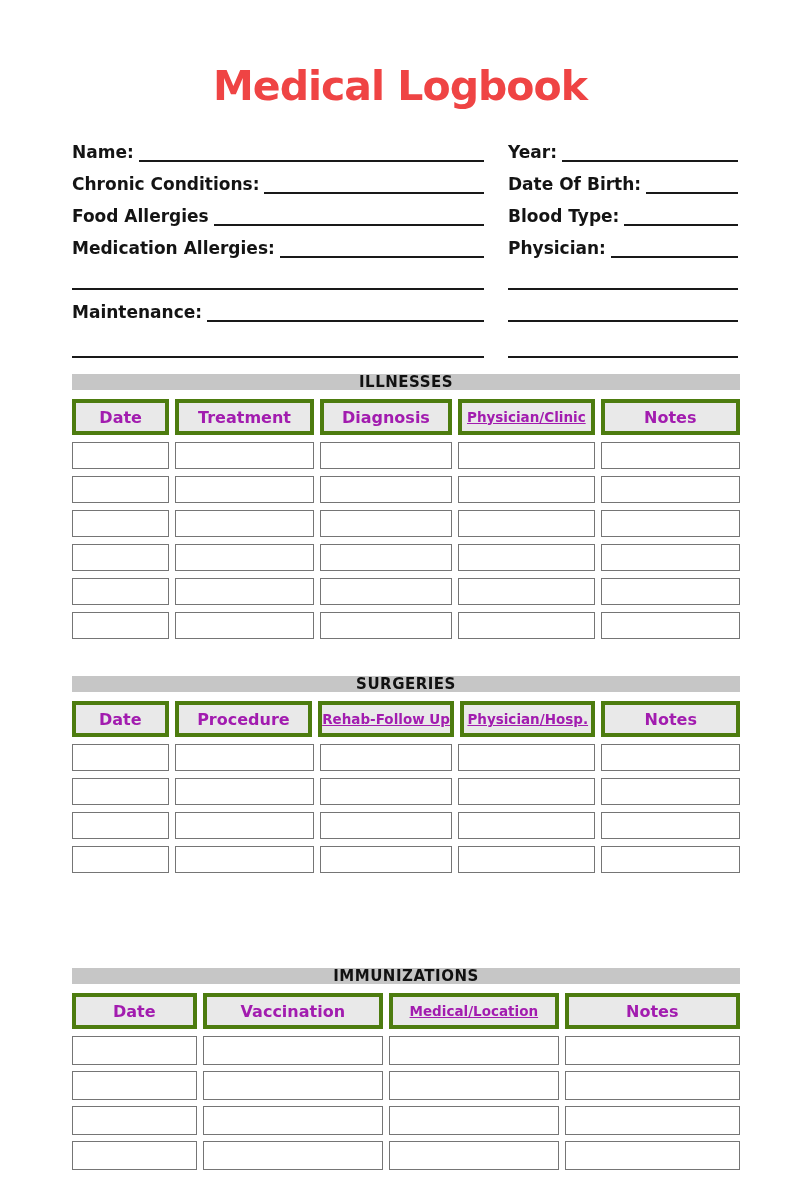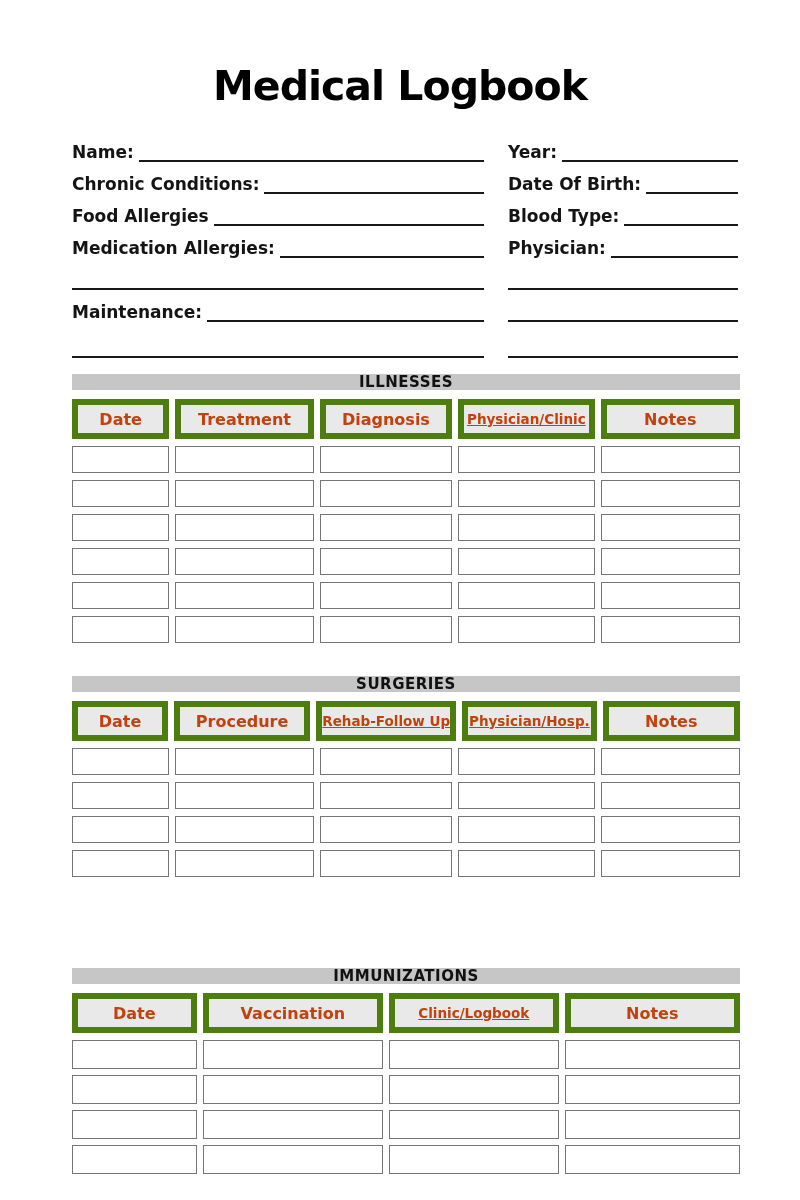--- a/index.html
+++ b/index.html
@@ -3,44 +3,44 @@
 <meta charset="utf-8">
 <style>
   html,body { margin:0; padding:0; background:#ffffff; }
   .page {
     position:relative; width:800px; height:1200px; background:#ffffff;
     font-family:"DejaVu Sans","Liberation Sans",sans-serif; color:#141414;
     overflow:hidden;
   }
   .title {
     position:absolute; top:62px; left:0; width:800px; text-align:center;
-    font-size:41px; font-weight:800; letter-spacing:-1px; color:#000000;
+    font-size:41px; font-weight:800; letter-spacing:-1px; color:#ef4444;
   }
   
   .info-col { position:absolute; top:130px; display:flex; flex-direction:column; }
   .info-col.left  { left:72px;  width:412px; }
   .info-col.right { left:508px; width:230px; }
   .info-row { height:32px; display:flex; align-items:flex-end; }
   .info-row:last-child { margin-top:4px; }
   .info-label { font-size:17px; font-weight:700; line-height:1.05; margin-right:5px; white-space:nowrap; }
   .info-label:empty { margin-right:0; }
   .line { flex:1; border-bottom:2px solid #191919; height:1px; }
   
   .section { position:absolute; left:72px; width:668px; }
   .banner {
     height:16px; background:#c6c6c6; display:flex; align-items:center; justify-content:center;
     font-size:15px; font-weight:800; letter-spacing:0.5px; color:#111; margin-bottom:9px;
   }
   .thead, .tbody { display:grid; }
   .cols-5 { grid-template-columns:97fr 138fr 132fr 136fr 139fr; column-gap:6px; }
   .cols-4 { grid-template-columns:125fr 181fr 170fr 176fr; column-gap:6px; }
   .th {
-    height:28px; background:#e9e9e9; border:6px solid #4d7c0f;
+    height:28px; background:#e9e9e9; border:4px solid #4d7c0f;
     display:flex; align-items:center; justify-content:center;
-    font-size:16px; font-weight:700; color:#c2410c; white-space:nowrap;
+    font-size:16px; font-weight:700; color:#a21caf; white-space:nowrap;
   }
   .th.small { font-size:13.5px;text-decoration:underline; }
   .tbody { margin-top:7px; row-gap:7px; }
   .tbody .td { height:25px; background:#ffffff; border:1.5px solid #757575; }
   .tbody.tall { row-gap:6px; }
   .tbody.tall .td { height:27px; }
   #sec-illnesses     { top:374px; }
   #sec-surgeries     { top:676px; }
   #sec-immunizations { top:968px; }
 </style>
@@ -187,21 +187,21 @@
         <div class="td"></div>
         <div class="td"></div>
       </div>
   </div>
 
   <div class="section" id="sec-immunizations">
     <div class="banner">IMMUNIZATIONS</div>
     <div class="thead cols-4">
       <div class="th">Date</div>
       <div class="th">Vaccination</div>
-      <div class="th small">Clinic/Logbook</div>
+      <div class="th small">Medical/Location</div>
       <div class="th">Notes</div>
     </div>
     <div class="tbody cols-4 tall">
         <div class="td"></div>
         <div class="td"></div>
         <div class="td"></div>
         <div class="td"></div>
         <div class="td"></div>
         <div class="td"></div>
         <div class="td"></div>

